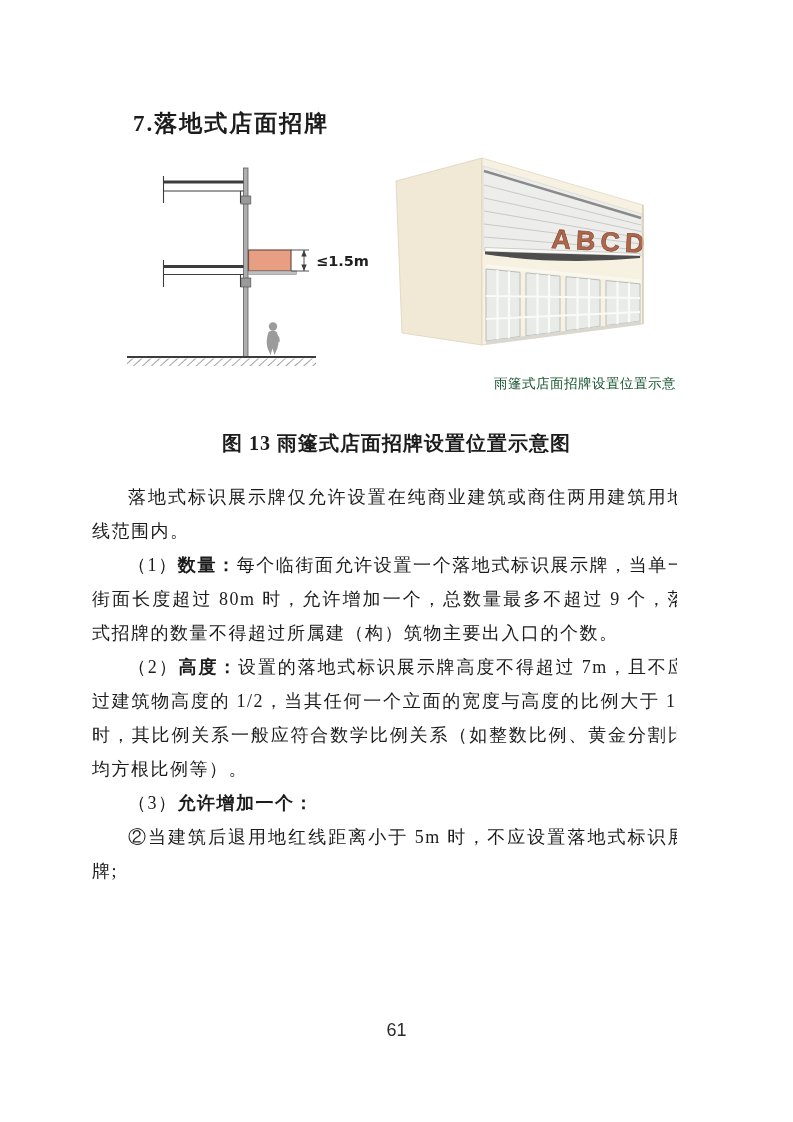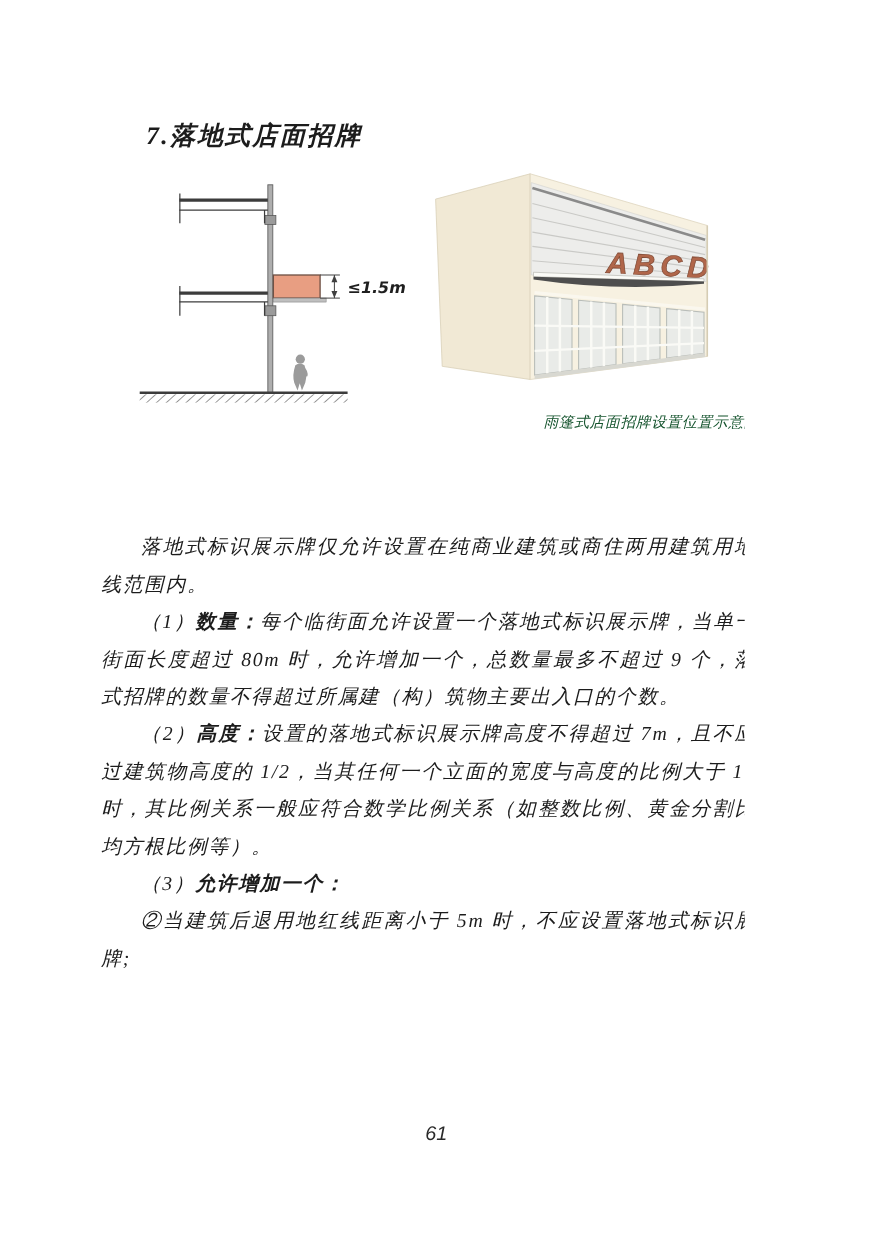--- a/index.html
+++ b/index.html
@@ -1,18 +1,18 @@
 <!DOCTYPE html>
 <html><head>
 <meta charset="utf-8">
 <style>
   html,body{margin:0;padding:0;background:#ffffff;}
   .page{
     position:relative;width:677px;height:1122px;background:#ffffff;overflow:hidden;
-    font-family:"Liberation Serif","DejaVu Serif",serif;color:#1c1c1c;font-style:italic;
+    font-family:"Liberation Serif","DejaVu Serif",serif;color:#1c1c1c;
   }
   .heading{
     position:absolute;left:133px;top:108px;margin:0;
     font-size:23px;font-weight:700;letter-spacing:2px;white-space:nowrap;
   }
   .diagram-left{position:absolute;left:125px;top:163px;width:256px;height:215px;}
   .diagram-right{position:absolute;left:388px;top:148px;width:298px;height:228px;}
   .img-caption{
     position:absolute;left:494px;top:375px;width:190px;
     font-family:"Liberation Sans","DejaVu Sans",sans-serif;
@@ -131,20 +131,21 @@
       </g>
     </g>
     <line x1="98" y1="118" x2="253" y2="133" stroke="#faf7ee" stroke-width="3"></line>
 
     <polygon points="98,193 253,173 253,176.5 98,196.5" fill="#d8d8d1"></polygon>
     <line x1="255" y1="57" x2="255" y2="176" stroke="#d5ccb4" stroke-width="1.4"></line>
   </svg>
 
   <div class="img-caption">雨篷式店面招牌设置位置示意图</div>
 
+  <div class="fig-caption">图 13 雨篷式店面招牌设置位置示意图</div>
 
   <div class="body-text">
     <p><span>落地式标识展示牌仅允许设置在纯商业建筑或商住两用建筑用地红线范围内。</span></p>
     <p><span>（1）</span><strong>数量：</strong><span>每个临街面允许设置一个落地式标识展示牌，当单一临街面长度超过 80m 时，允许增加一个，总数量最多不超过 9 个，落地式招牌的数量不得超过所属建（构）筑物主要出入口的个数。</span></p>
     <p><span>（2）</span><strong>高度：</strong><span>设置的落地式标识展示牌高度不得超过 7m，且不应超过建筑物高度的 1/2，当其任何一个立面的宽度与高度的比例大于 1：3 时，其比例关系一般应符合数学比例关系（如整数比例、黄金分割比、均方根比例等）。</span></p>
     <p><span>（3）</span><strong>允许增加一个：</strong></p>
     <p><span>②当建筑后退用地红线距离小于 5m 时，不应设置落地式标识展示牌;</span></p>
   </div>
 
   <div class="page-number">61</div>

